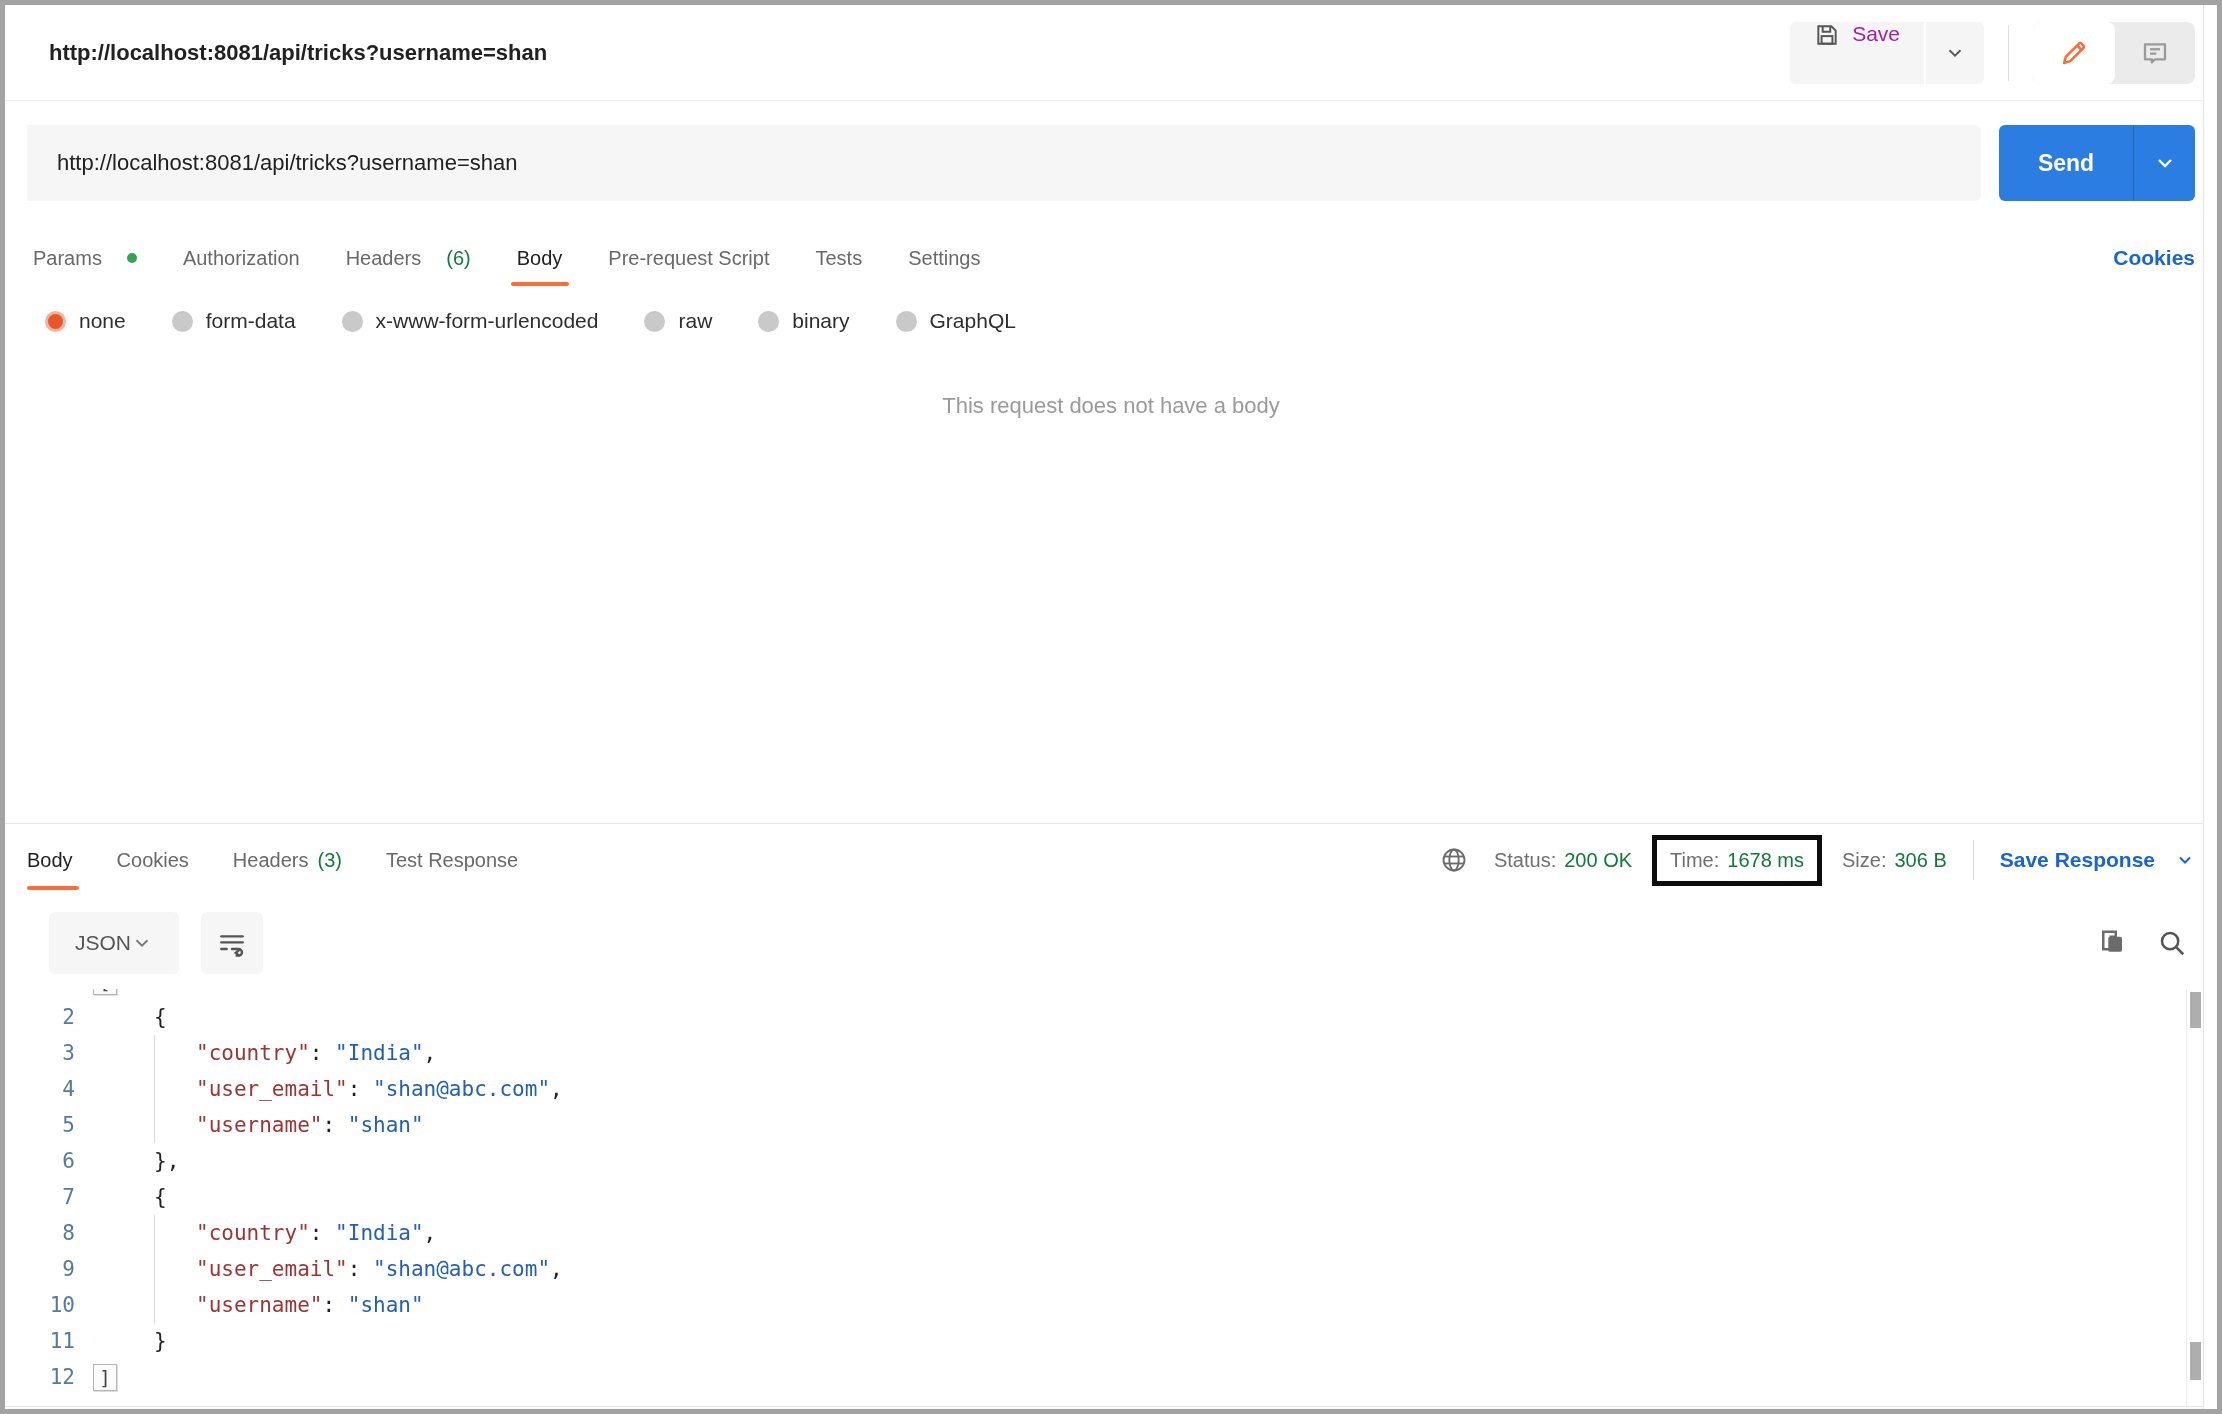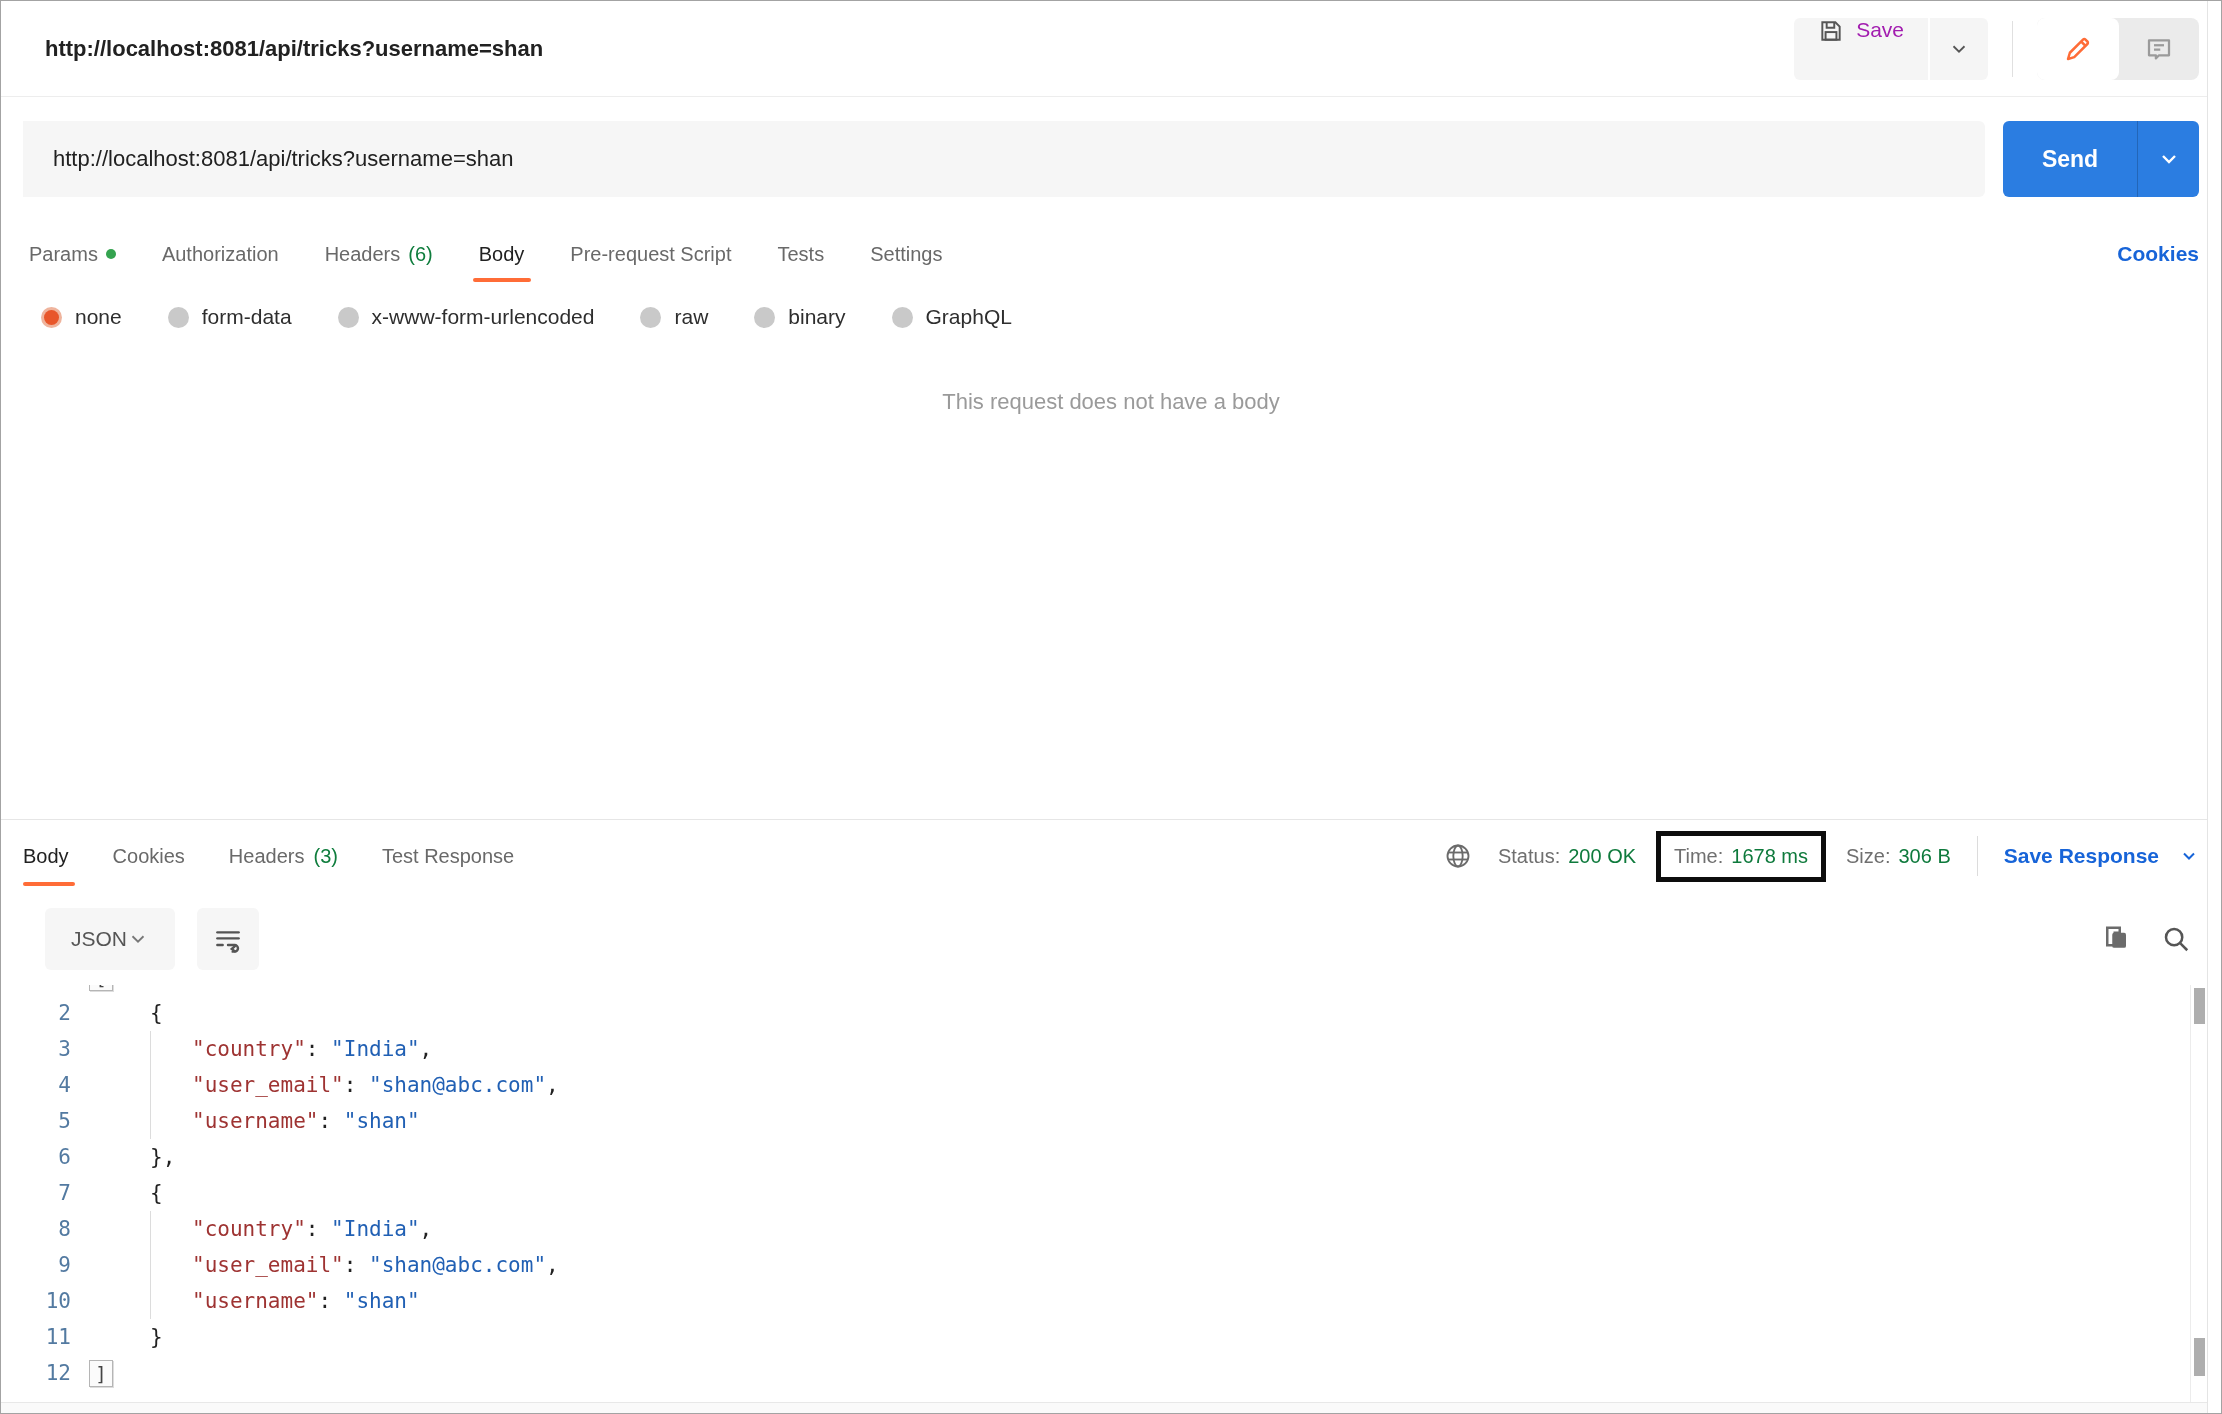--- a/index.html
+++ b/index.html
@@ -1,18 +1,18 @@
 <!DOCTYPE html>
 <html><head>
 <meta charset="utf-8">
 <style>
   * { margin:0; padding:0; box-sizing:border-box; }
   html,body { background:#ffffff; }
   body { font-family:"Liberation Sans", sans-serif; color:#212121; }
-  .app { position:relative; width:2222px; height:1414px; background:#fff; border:1px solid #a3a3a3; overflow:hidden; }
+  .app { position:relative; width:2222px; height:1414px; background:#fff; border:5px solid #a3a3a3; overflow:hidden; }
 
   
   .header { height:96px; display:flex; align-items:center; padding:0 22px 0 44px; border-bottom:1px solid #ededed; }
   .header-title { font-size:22px; font-weight:bold; color:#212121; flex:1; }
   .save-group { display:flex; align-items:stretch; height:62px; background:#f5f5f5; border-radius:6px; overflow:hidden; }
   .save-main { display:flex; align-items:flex-start; gap:12px; padding:0 24px; font-size:21px; color:#a21caf; cursor:pointer; }
   .save-caret { display:flex; align-items:center; padding:0 18px; border-left:2px solid #ffffff; cursor:pointer; }
   .vdiv { width:1px; height:56px; background:#e0e0e0; margin:0 24px; }
   .edit-group { display:flex; align-items:center; height:62px; background:#ebebeb; border-radius:8px; padding:0; }
   .edit-btn { width:82px; height:62px; background:#ffffff; border-radius:8px; display:flex; align-items:center; justify-content:center; cursor:pointer; }
@@ -22,21 +22,21 @@
   .request-row { display:flex; align-items:stretch; height:76px; margin:24px 22px 0 22px; }
   .method-select { width:222px; background:#f6f6f6; border-radius:6px 0 0 6px; border-right:1px solid #e3e3e3; display:flex; align-items:center; justify-content:space-between; padding:0 22px 0 30px; cursor:pointer; }
   .method-label { font-size:22px; font-weight:bold; color:#212121; }
   .url-input { flex:1; background:#f6f6f6; border:none; border-radius:0 6px 6px 0; font-size:22px; color:#212121; padding:0 30px; font-family:"Liberation Sans", sans-serif; outline:none; }
   .send-split { display:flex; align-items:stretch; margin-left:18px; border-radius:6px; overflow:hidden; background:#2b7de1; }
   .send-main { display:flex; align-items:center; justify-content:center; width:134px; color:#fff; font-size:23px; font-weight:bold; cursor:pointer; }
   .send-caret { display:flex; align-items:center; justify-content:center; width:62px; border-left:1px solid rgba(0,0,0,0.18); cursor:pointer; }
 
   
   .tabs-row { display:flex; align-items:center; height:56px; margin-top:29px; padding:0 22px 0 28px; }
-  .tab { position:relative; display:flex; align-items:center; gap:8px; height:56px; margin-right:46px; font-size:20px; color:#696969; cursor:pointer; }
+  .tab { position:relative; display:flex; align-items:center; gap:25px; height:56px; margin-right:46px; font-size:20px; color:#696969; cursor:pointer; }
   .tab.active { color:#212121; }
   .tab.active::after { content:""; position:absolute; left:50%; transform:translateX(-50%); bottom:0; width:58px; height:4px; background:#ff6c37; border-radius:2px; }
   .tab .count { color:#0f7d3d; }
   .tab .dot { width:10px; height:10px; border-radius:50%; background:#34a34f; }
   .tabs-spacer { flex:1; }
   .cookies-link { font-size:21px; font-weight:bold; color:#1764d8; cursor:pointer; }
 
   
   .modes-row { display:flex; align-items:center; height:56px; margin-top:7px; padding-left:40px; }
   .radio { display:flex; align-items:center; gap:13px; margin-right:46px; font-size:21px; color:#2e2e2e; cursor:pointer; }

